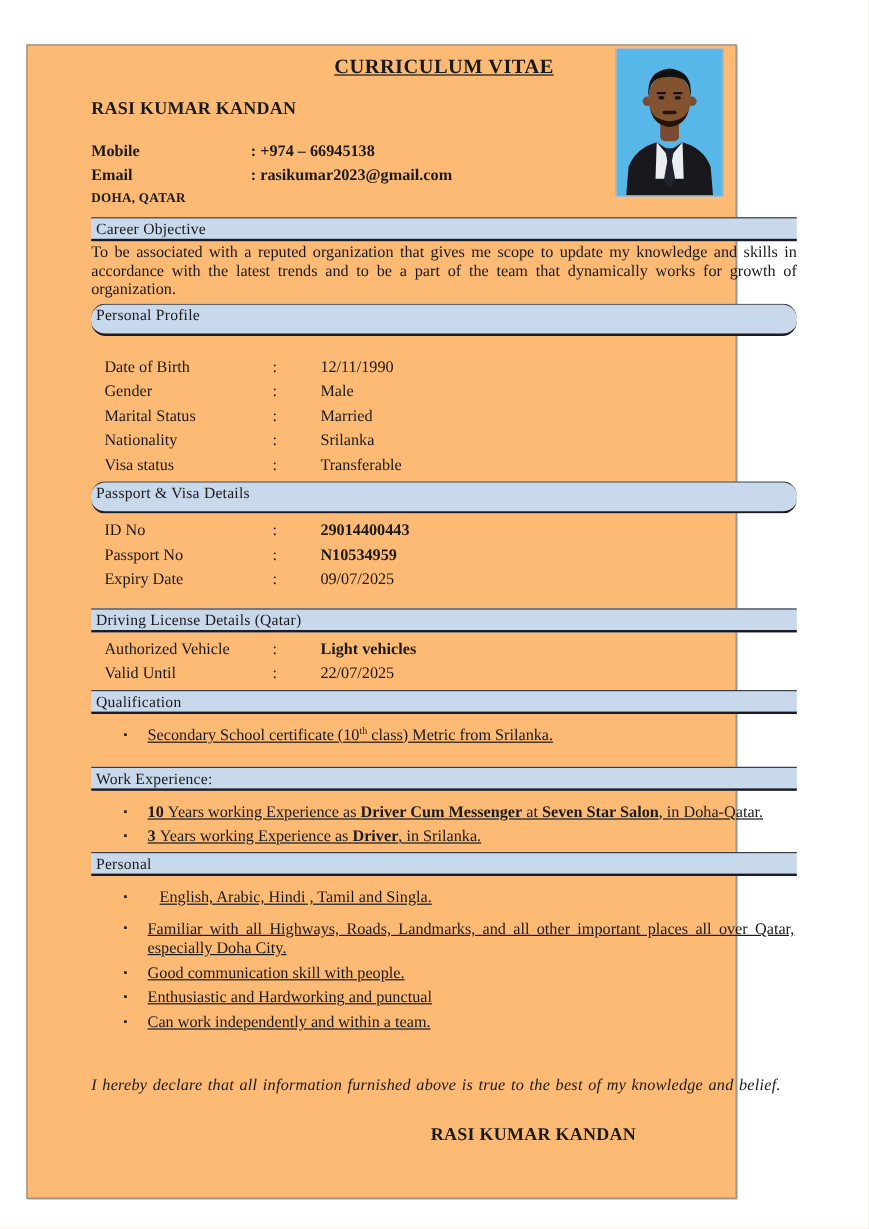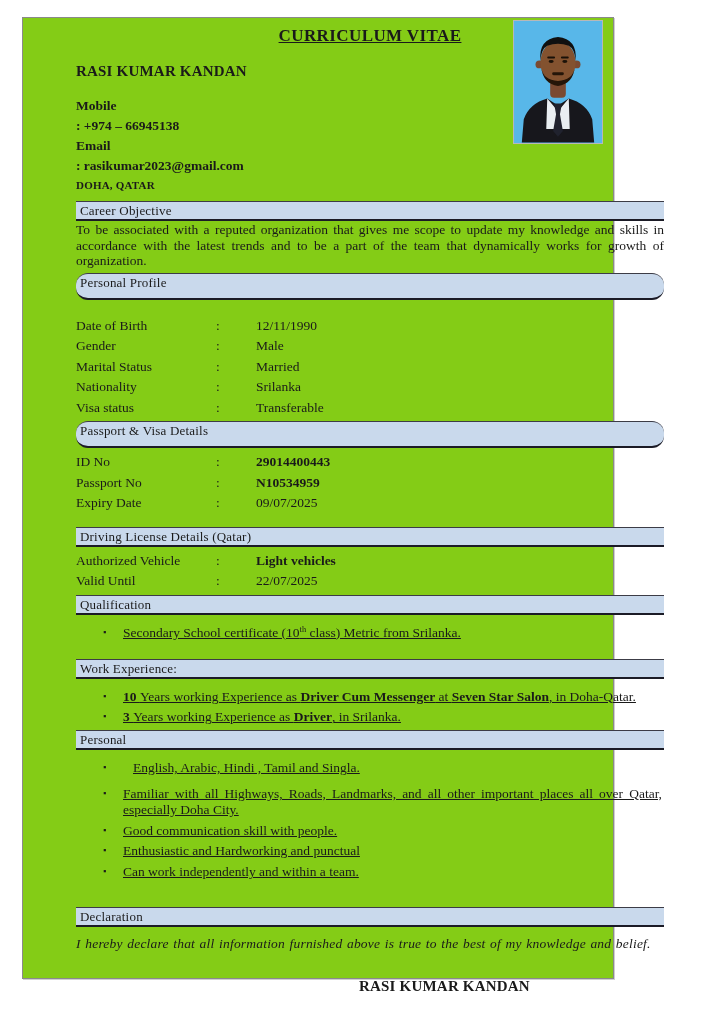--- a/index.html
+++ b/index.html
@@ -10,52 +10,52 @@
     --text-color:#1a1a1a;
   }
   *{box-sizing:border-box;}
   html,body{margin:0;padding:0;}
   body{
     width:724px;height:1024px;position:relative;background:#ffffff;
     font-family:"Liberation Serif", serif;color:var(--text-color);
     overflow:hidden;
   }
   .page{
-    position:absolute;left:22px;top:17px;width:592px;height:962px;
-    border:1px solid var(--page-border);background:#84cc16;
+    position:absolute;left:22px;top:37px;width:592px;height:962px;
+    border:1px solid var(--page-border);background:#fdba74;
     box-shadow:1px 1px 0 #cfcfcf;
   }
   .content{position:absolute;left:53px;top:0;width:588px;}
   .title{
     margin-top:8px;text-align:center;font-size:17px;font-weight:bold;
     text-decoration:underline;letter-spacing:.4px;
   }
   .name{margin-top:17px;font-size:15px;font-weight:bold;letter-spacing:.2px;}
   .contact{margin-top:16px;}
-  .contact-row{display:flex;line-height:20px;font-size:13.5px;font-weight:bold;flex-direction:column;}
+  .contact-row{display:flex;line-height:20px;font-size:13.5px;font-weight:bold;}
   .contact-row .c-label{width:133px;flex:none;}
   .location{font-size:11px;font-weight:bold;margin-top:3px;letter-spacing:.2px;}
   .photo{
     position:absolute;right:10px;top:2px;width:90px;height:124px;
     border:1px solid #b8b8b8;background:var(--photo-bg);
   }
   .photo svg{display:block;width:100%;height:100%;}
   .sec-head{
     background:var(--heading-bg);
     border-top:1px solid #3c3c46;
     border-bottom:2.5px solid var(--heading-rule);
     font-weight:normal;font-size:13px;line-height:16px;
     padding:1px 4px 0 4px;letter-spacing:.2px;
   }
   .sec-head.pad{padding-bottom:7px;border-radius:12px;}
   .objective{
     font-size:13.5px;line-height:15.6px;text-align:justify;
     margin:1px 0 4px 0;word-spacing:1.5px;
   }
-  .detail-rows{margin:4px 0 0 0;}
+  .detail-rows{margin:4px 0 0 11px;}
   .detail-rows.gap-top{margin-top:16px;}
   .detail-row{display:flex;line-height:20.5px;font-size:13.5px;}
   .detail-label{width:140px;flex:none;}
   .detail-colon{width:40px;flex:none;}
   .detail-value.bold{font-weight:bold;}
   .bullets{margin:10px 0 0 0;}
   .bullet-item{display:flex;font-size:13.5px;line-height:15.8px;margin-bottom:5px;}
   .bullet-marker{flex:none;width:20px;margin-left:27px;font-size:9px;line-height:15.8px;}
   .bullet-text{flex:1;text-align:justify;padding-right:2px;text-decoration:underline;}
   .bullets.wide-gap .bullet-marker{width:30px;}
@@ -243,19 +243,18 @@
           <span class="bullet-text"><span>Enthusiastic and Hardworking and punctual</span></span>
         </div>
         <div class="bullet-item">
           <span class="bullet-marker">▪</span>
           <span class="bullet-text"><span>Can work independently and within a team.</span></span>
         </div>
       </div>
 
     <div class="spacer-l"></div>
 
-    <div class="sec-head">Declaration</div>
     <div class="declaration-body">I hereby declare that all information furnished above is true to the best of my knowledge and belief.</div>
 
     <div class="signature">RASI KUMAR KANDAN</div>
 
   </div>
 </div>
 
 </body></html>

